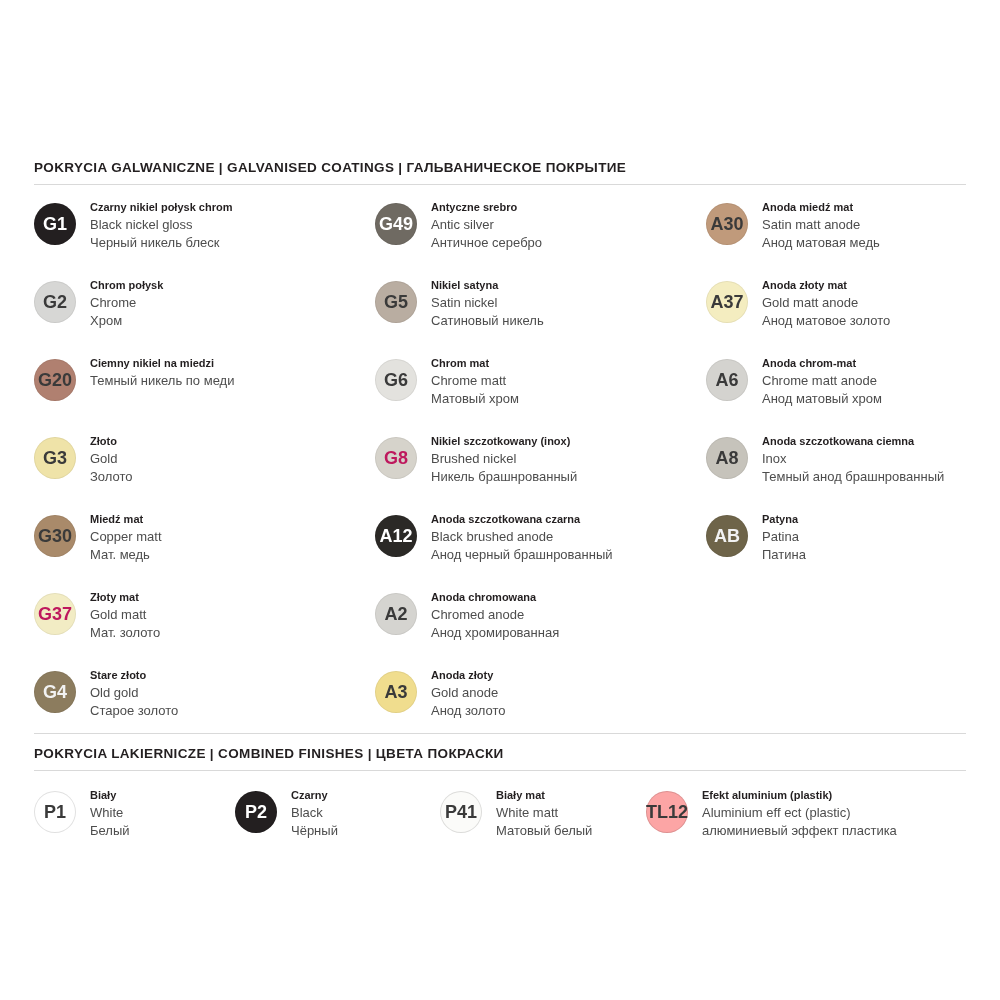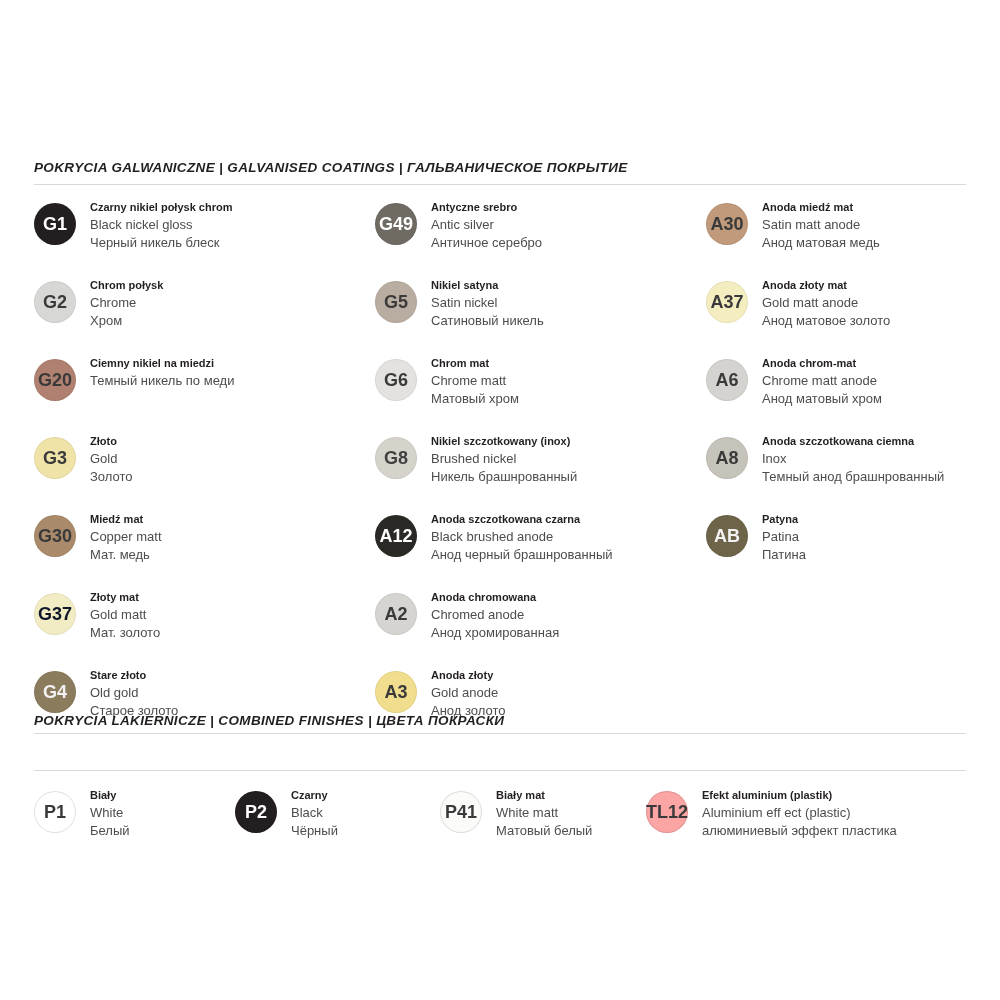--- a/index.html
+++ b/index.html
@@ -24,24 +24,23 @@
 
   
   .section-header {
     position: absolute;
     left: 34px;
     font-size: 13.5px;
     font-weight: bold;
     letter-spacing: 0.35px;
     color: #231f20;
     white-space: nowrap;
-    font-style: italic;
   }
   #galvanised-header { top: 160px; }
-  #combined-header  { top: 713px; }
+  #combined-header  { top: 746px; }
 
   .rule {
     position: absolute;
     left: 34px;
     width: 932px;
     height: 1px;
     background: #d9d9d9;
   }
   #rule-top     { top: 184px; }
   #rule-mid     { top: 733px; }
@@ -175,21 +174,21 @@
           <div class="swatch" style="background: rgb(169, 138, 106); color: rgb(58, 58, 58);">
             <span>G30</span>
           </div>
           <div class="labels">
             <div class="l1">Miedź mat</div>
             <div class="l2">Copper matt</div>
             <div class="l3">Мат. медь</div>
           </div>
         </div>
         <div class="item">
-          <div class="swatch" style="background: rgb(242, 236, 196); color: #0f172a;">
+          <div class="swatch" style="background: rgb(242, 236, 196); color: #be185d;">
             <span>G37</span>
           </div>
           <div class="labels">
             <div class="l1">Złoty mat</div>
             <div class="l2">Gold matt</div>
             <div class="l3">Мат. золото</div>
           </div>
         </div>
         <div class="item">
           <div class="swatch" style="background: rgb(140, 124, 94); color: rgb(242, 242, 242);">
@@ -227,21 +226,21 @@
           <div class="swatch" style="background: rgb(227, 226, 222); color: rgb(58, 58, 58);">
             <span>G6</span>
           </div>
           <div class="labels">
             <div class="l1">Chrom mat</div>
             <div class="l2">Chrome matt</div>
             <div class="l3">Матовый хром</div>
           </div>
         </div>
         <div class="item">
-          <div class="swatch" style="background: rgb(214, 211, 203); color: #404040;">
+          <div class="swatch" style="background: rgb(214, 211, 203); color: #be185d;">
             <span>G8</span>
           </div>
           <div class="labels">
             <div class="l1">Nikiel szczotkowany (inox)</div>
             <div class="l2">Brushed nickel</div>
             <div class="l3">Никель брашнрованный</div>
           </div>
         </div>
         <div class="item">
           <div class="swatch" style="background: rgb(43, 41, 38); color: rgb(255, 255, 255);">

